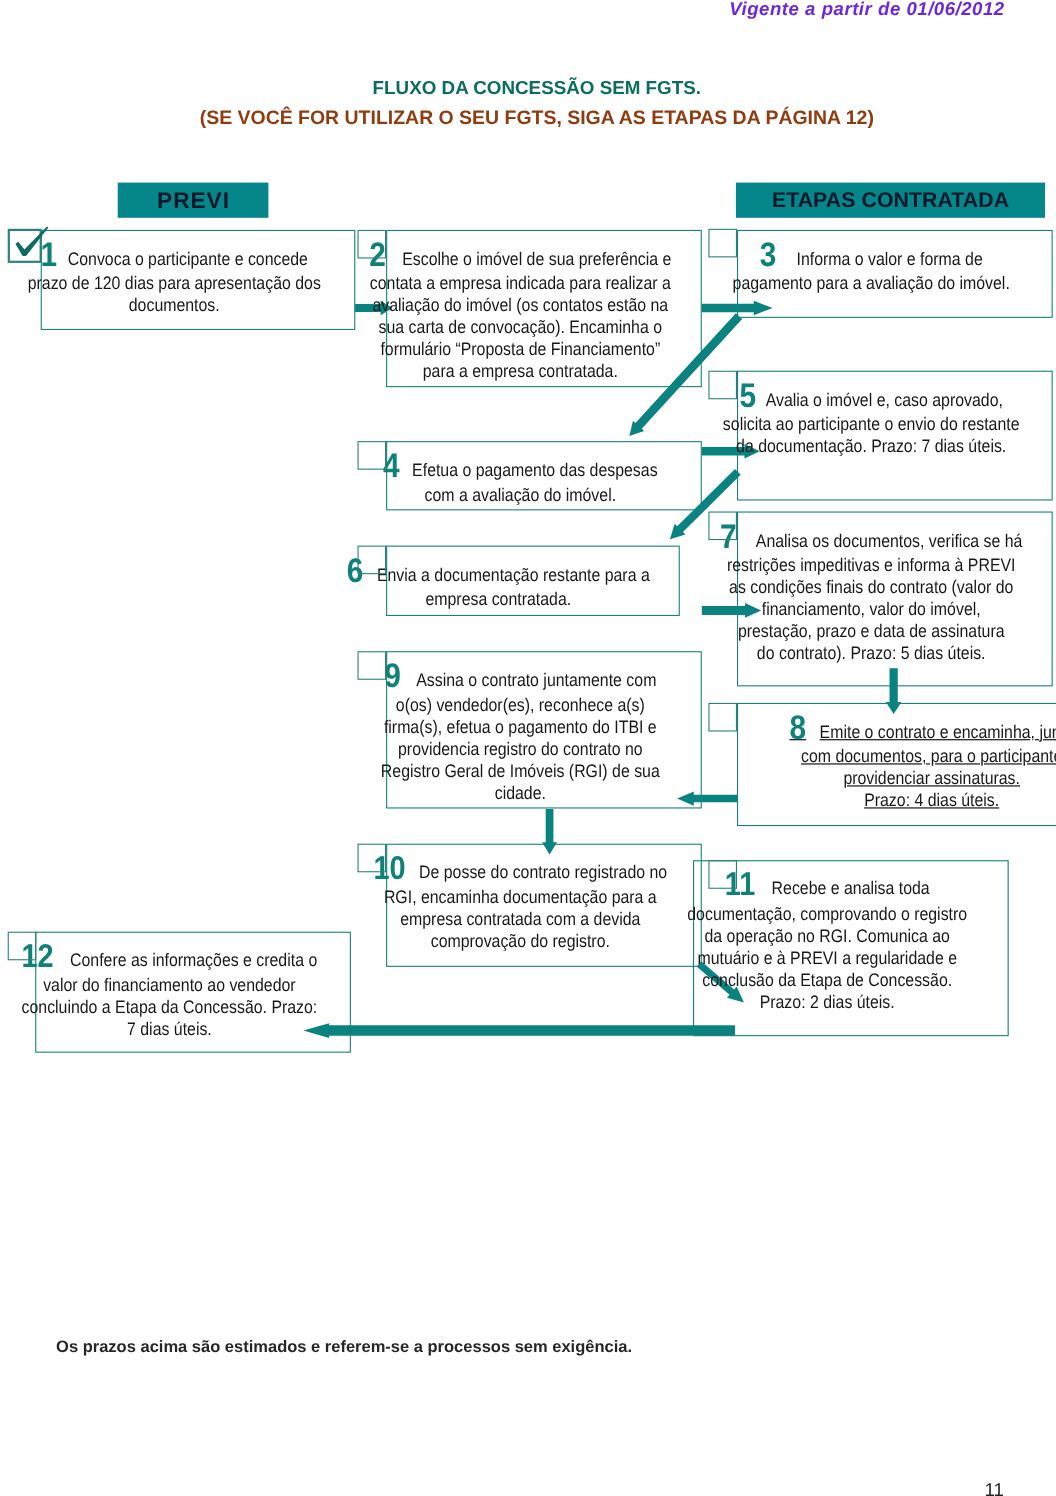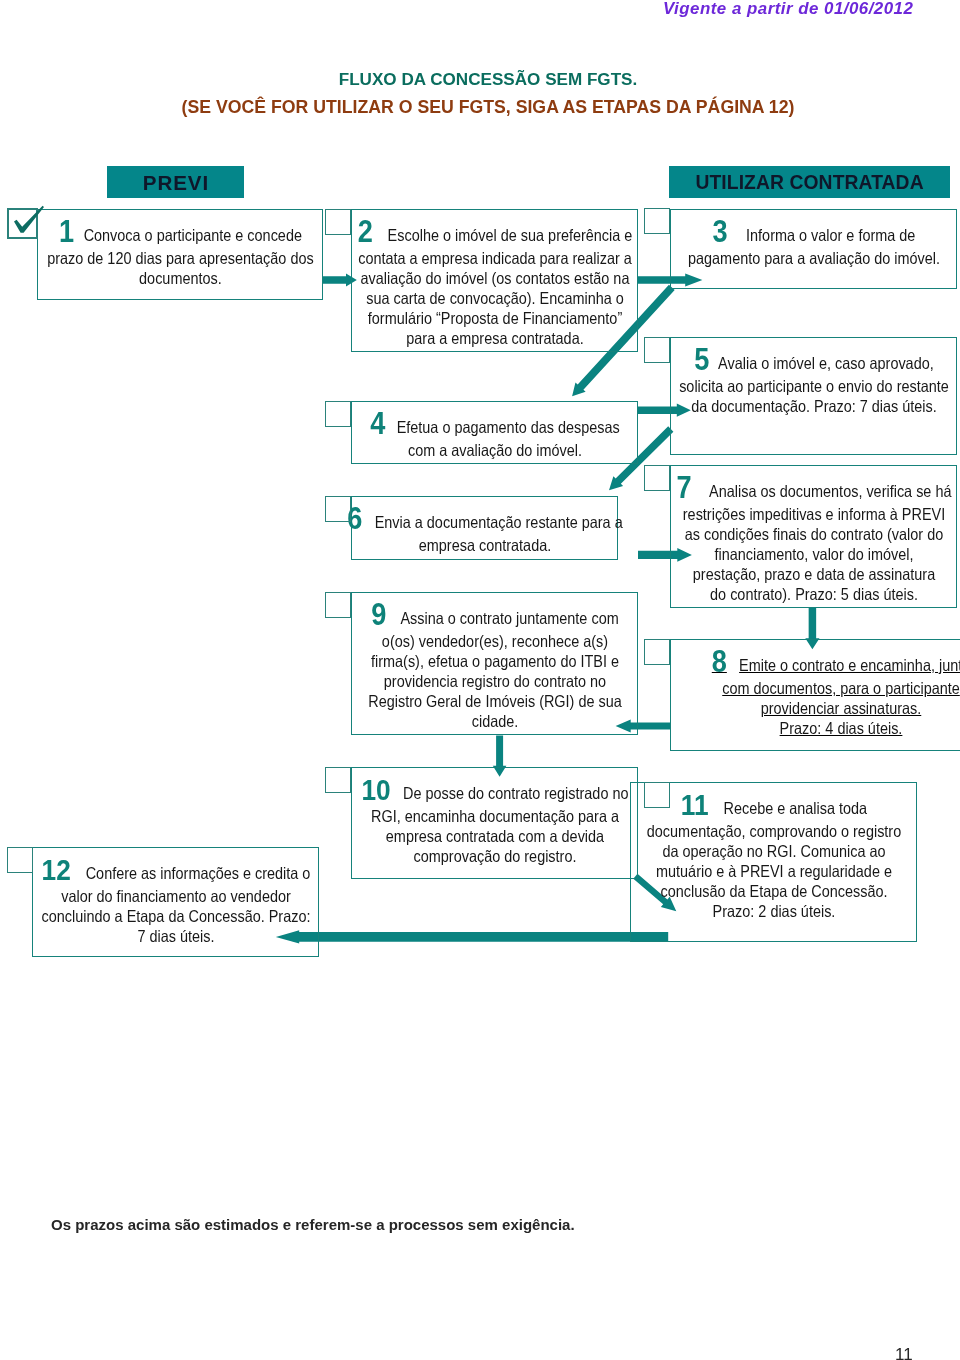--- a/index.html
+++ b/index.html
@@ -14,21 +14,21 @@
   .title-line{position:absolute;left:0;width:976px;text-align:center;
     font-weight:bold;white-space:nowrap;}
   #title-line1{top:70px;font-size:17.1px;color:#0a6d5e;}
   #title-line2{top:97px;font-size:17.7px;color:#8e3c10;}
 
   .colhead{position:absolute;background:#04868a;color:#0f172a;
     font-weight:bold;display:flex;align-items:center;justify-content:center;}
   .colhead span{display:block;}
 
   .box{position:absolute;border:1.3px solid #16827b;box-sizing:border-box;
-    display:flex;align-items:flex-start;justify-content:center;background:transparent;overflow:visible;}
+    display:flex;align-items:flex-start;justify-content:flex-end;background:transparent;overflow:visible;}
   .box .inner{text-align:center;opacity:0.999;line-height:20.1px;font-size:16.5px;color:#181818;white-space:pre;padding-top:6px;
     transform:scaleX(0.875);transform-origin:center center;flex:none;}
   .num{color:#0e8279;font-weight:bold;font-size:31px;line-height:32px;vertical-align:-1px;}
   .num.small{font-size:30px;}
   .gap{display:inline-block;width:13.5px;}
 
   .cb{position:absolute;border:1.1px solid #2b827b;box-sizing:border-box;background:transparent;}
   #cb1{border-width:2px;}
 
   svg.layer{position:absolute;left:0;top:0;width:960px;height:1360px;overflow:visible;}
@@ -44,21 +44,21 @@
 
   <div id="effective-date">Vigente a partir de 01/06/2012</div>
 
   <div class="title-line" id="title-line1">FLUXO DA CONCESSÃO SEM FGTS.</div>
   <div class="title-line" id="title-line2">(SE VOCÊ FOR UTILIZAR O SEU FGTS, SIGA AS ETAPAS DA PÁGINA 12)</div>
 
   <div class="colhead" style="left:107px;top:166px;width:137px;height:31.5px;">
     <span style="font-size:20.6px;letter-spacing:0.9px;margin-right:-0.9px;padding-top:3px;">PREVI</span>
   </div>
   <div class="colhead" style="left:669px;top:166px;width:281px;height:31.5px;">
-    <span style="font-size:19.3px;letter-spacing:0.1px;margin-right:-0.1px;padding-top:3px;">UTILIZAR CONTRATADA</span>
+    <span style="font-size:19.3px;letter-spacing:0.1px;margin-right:-0.1px;padding-top:3px;">ETAPAS CONTRATADA</span>
   </div>
 
   <svg class="layer">
     <g id="arrow-group" fill="#0a8380" stroke="none">
         <path d="M322.80,283.70 L346.00,283.70 L346.00,286.60 L356.80,280.00 L346.00,273.40 L346.00,276.30 L322.80,276.30 Z"></path>
         <path d="M638.00,283.80 L685.20,283.80 L685.20,286.60 L702.40,280.00 L685.20,273.40 L685.20,276.20 L638.00,276.20 Z"></path>
         <path d="M668.92,284.67 L577.66,384.44 L575.45,382.42 L572.10,396.30 L585.63,391.73 L583.41,389.71 L674.68,289.93 Z"></path>
         <path d="M638.00,414.00 L676.80,414.00 L676.80,416.80 L690.80,410.20 L676.80,403.60 L676.80,406.40 L638.00,406.40 Z"></path>
         <path d="M668.20,426.37 L615.63,478.42 L613.38,476.15 L609.00,490.20 L623.09,485.96 L620.84,483.68 L673.40,431.63 Z"></path>
         <path d="M638.00,559.00 L677.30,559.00 L677.30,561.70 L691.90,554.90 L677.30,548.10 L677.30,550.80 L638.00,550.80 Z"></path>
@@ -104,21 +104,21 @@
         <div class="inner" style="width: 328px;"><span class="num">5</span><span class="gap" style="width: 10px;"></span><span>Avalia o imóvel e, caso aprovado,
 solicita ao participante o envio do restante
 da documentação. Prazo: 7 dias úteis.</span></div>
       </div>
       <div class="cb" id="cb5" style="left: 644px; top: 337px; width: 26px; height: 26px;"></div>
       <div class="box" style="left: 351px; top: 496px; width: 267px; height: 64px;">
         <div class="inner" style="width: 328px;"><span class="num">6</span><span class="gap" style="width: 14px;"></span><span>Envia a documentação restante para a
 empresa contratada.</span></div>
       </div>
       <div class="cb" id="cb6" style="left: 325px; top: 496px; width: 26px; height: 26px;"></div>
-      <div class="box" style="left: 670px; top: 465px; width: 287px; height: 143px;">
+      <div class="box" style="left: 670px; top: 465px; width: 287px; height: 159px;">
         <div class="inner" style="width: 328px;"><span class="num">7</span><span class="gap" style="width: 20px;"></span><span>Analisa os documentos, verifica se há
 restrições impeditivas e informa à PREVI
 as condições finais do contrato (valor do
 financiamento, valor do imóvel,
 prestação, prazo e data de assinatura
 do contrato). Prazo: 5 dias úteis.</span></div>
       </div>
       <div class="cb" id="cb7" style="left: 644px; top: 465px; width: 26px; height: 26px;"></div>
       <div class="box" style="left: 670px; top: 639px; width: 342px; height: 112px; text-decoration: underline;">
         <div class="inner" style="width: 328px;"><span class="num">8</span><span class="gap" style="width: 14px;"></span><span>Emite o contrato e encaminha, junto

